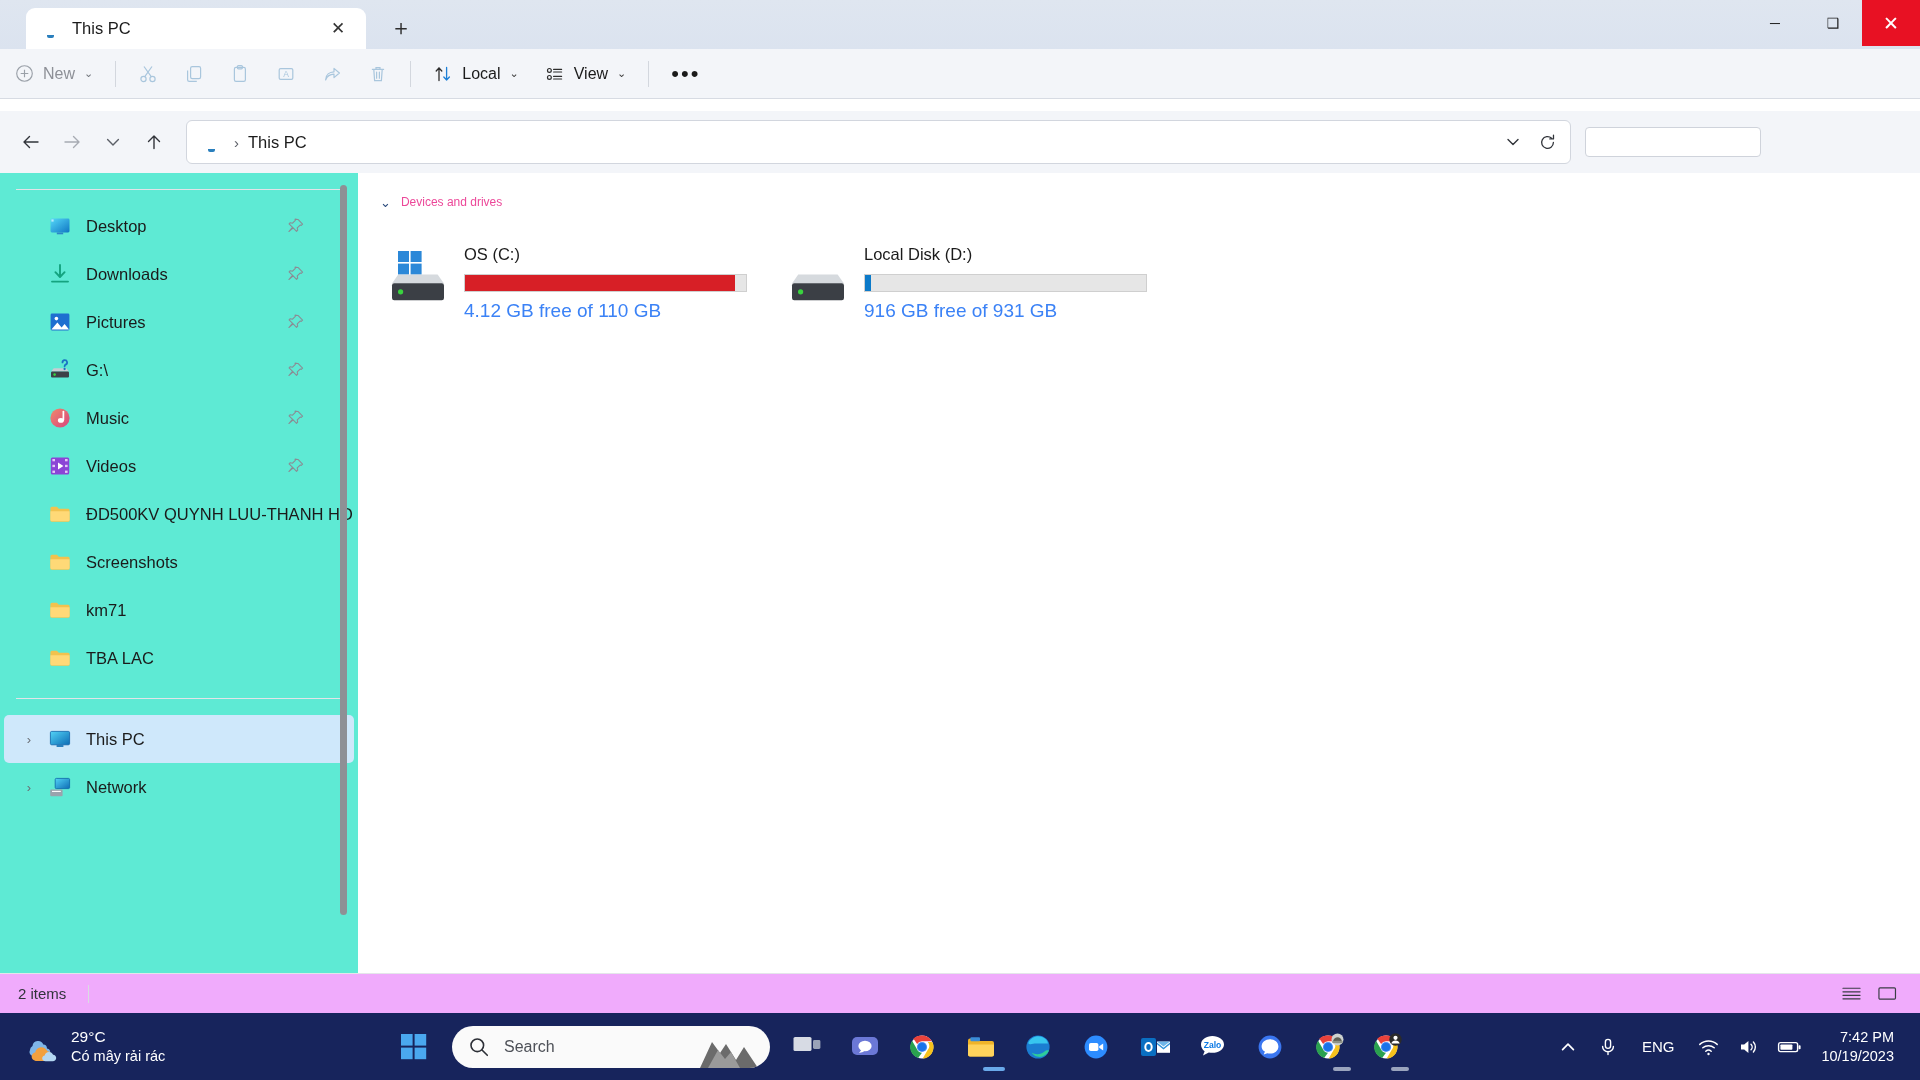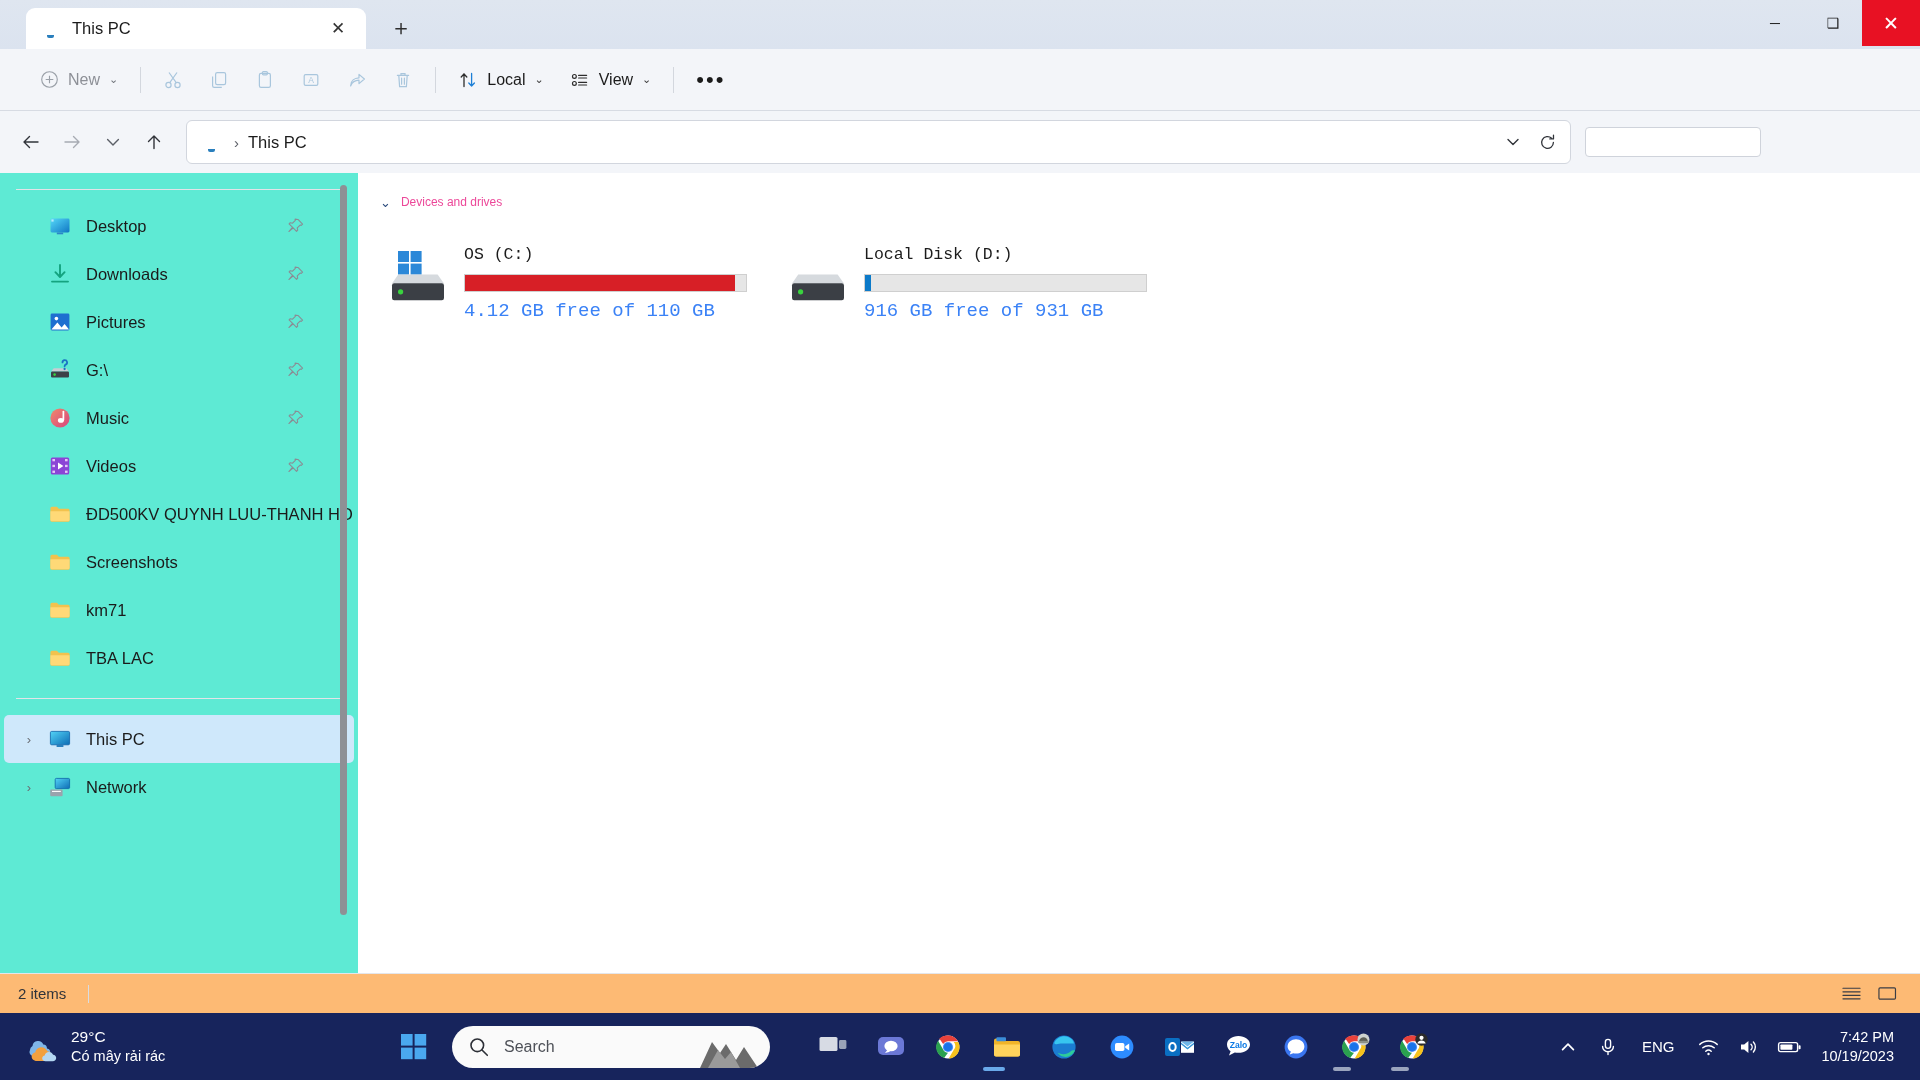--- a/index.html
+++ b/index.html
@@ -43,22 +43,22 @@
     display:flex;align-items:center;justify-content:center;
     color:#2d2d2d; font-size:22px; border-radius:5px;
   }
   .wincontrols { position:absolute; right:0; top:0; height:46px; display:flex; }
   .wc { width:58px; height:46px; display:flex; align-items:center; justify-content:center;
         color:#1b1b1b; font-size:14px; }
   .wc.close { background:#e81123; color:#fff; font-size:19px; }
 
   
   .cmdbar {
-    position:absolute; left:0; top:49px; width:1920px; height:62px;
-    background:#f3f5f9; display:flex; align-items:center; padding-left:27px; gap:0;
+    position:absolute; left:0; top:49px; width:1920px; height:50px;
+    background:#f3f5f9; display:flex; align-items:center; padding-left:2px; gap:0;
     border-bottom:1px solid #d7dbe3;
   }
   .cb-btn {
     height:40px; display:flex; align-items:center; gap:9px;
     padding:0 13px; border-radius:5px; color:#8d9097; font-size:16px;
   }
   .cb-btn.enabled { color:#1b1b1b; }
   .cb-sep { width:1px; height:26px; background:#d3d7de; margin:0 9px; }
   .chev { font-size:11px; color:#6f737a; }
   .cb-btn.enabled .chev { color:#3b3b3b; }
@@ -106,30 +106,30 @@
   .side-scroll-thumb { position:absolute; left:2px; top:6px; width:7px; height:730px; background:#8e9095; border-radius:4px; }
 
   .main { flex:1; position:relative; padding:14px 0 0 14px; }
   .group-head { display:flex; align-items:center; gap:10px; height:30px; padding-left:8px; }
   .group-chev { color:#2a4a7d; font-size:13px; }
   .group-title { font-size:12px; color:#ec4899; }
 
   .drives { display:flex; padding:12px 0 0 12px; gap:12px; }
   .drive { display:flex; gap:14px; width:388px; padding:6px; border-radius:5px; }
   .drive-icon { width:60px; height:58px; position:relative; flex:0 0 auto; margin-top:14px; }
-  .drive-meta { padding-top:10px; flex:1;font-family:Liberation Mono, monospace; }
+  .drive-meta { padding-top:10px; flex:1; }
   .drive-name { font-size:16.5px; color:#1b1b1b; margin-bottom:10px; }
   .bar-outer { width:283px; height:18px; background:#e6e6e6; border:1px solid #cfcfcf; }
   .bar-fill { height:100%; }
   .drive-free { font-size:19px; color:#3b82f6; margin-top:8px; }
 
   
   .statusbar {
     position:absolute; left:0; top:973px; width:1920px; height:40px;
-    background:#fdba74; border-top:1px solid #e4e6ea;
+    background:#f0abfc; border-top:1px solid #e4e6ea;
     display:flex; align-items:center; padding:0 18px;
   }
   .status-text { font-size:15px; color:#30333a; }
   .status-div { width:1px; height:18px; background:#d9dce1; margin-left:22px; }
   .view-toggles { margin-left:auto; display:flex; gap:6px; }
   .vt { width:30px; height:26px; display:flex; align-items:center; justify-content:center; border-radius:4px; }
 
   
   .taskbar {
     position:absolute; left:0; top:1013px; width:1920px; height:67px;
@@ -139,21 +139,21 @@
   .weather-txt { color:#fff; line-height:1.28; }
   .weather-temp { font-size:15.5px; }
   .weather-desc { font-size:14.5px; }
   .tb-center { position:absolute; left:394px; top:0; height:67px; display:flex; align-items:center; gap:6px; }
   .startbtn { width:40px; height:40px; display:flex; align-items:center; justify-content:center; margin-right:12px; }
   .tb-search {
     width:318px; height:42px; background:#fafafa; border-radius:21px;
     display:flex; align-items:center; padding:0 16px; gap:14px; position:relative; overflow:hidden;
   }
   .tb-search-ph { font-size:16px; color:#4d5057; }
-  .tb-item { width:56px; height:56px; display:flex; align-items:center; justify-content:flex-end; position:relative; }
+  .tb-item { width:56px; height:56px; display:flex; align-items:center; justify-content:flex-start; position:relative; }
   .tb-item .active-dot {
     position:absolute; bottom:4px; left:50%; transform:translateX(-50%);
     width:18px; height:4px; border-radius:2px; background:#9aa4bd;
   }
   .tb-item.current .active-dot { width:22px; background:#6aa9e9; }
   .tray { position:absolute; right:0; top:0; height:67px; display:flex; align-items:center; padding-right:14px; gap:4px; }
   .tray-btn { height:44px; min-width:36px; display:flex; align-items:center; justify-content:center; padding:0 7px; color:#fff; }
   .tray-lang { font-size:15px; color:#fff; padding:0 12px; }
   .clock { color:#fff; text-align:right; line-height:1.3; padding:0 12px 0 8px; font-size:14.5px; }
 </style>

